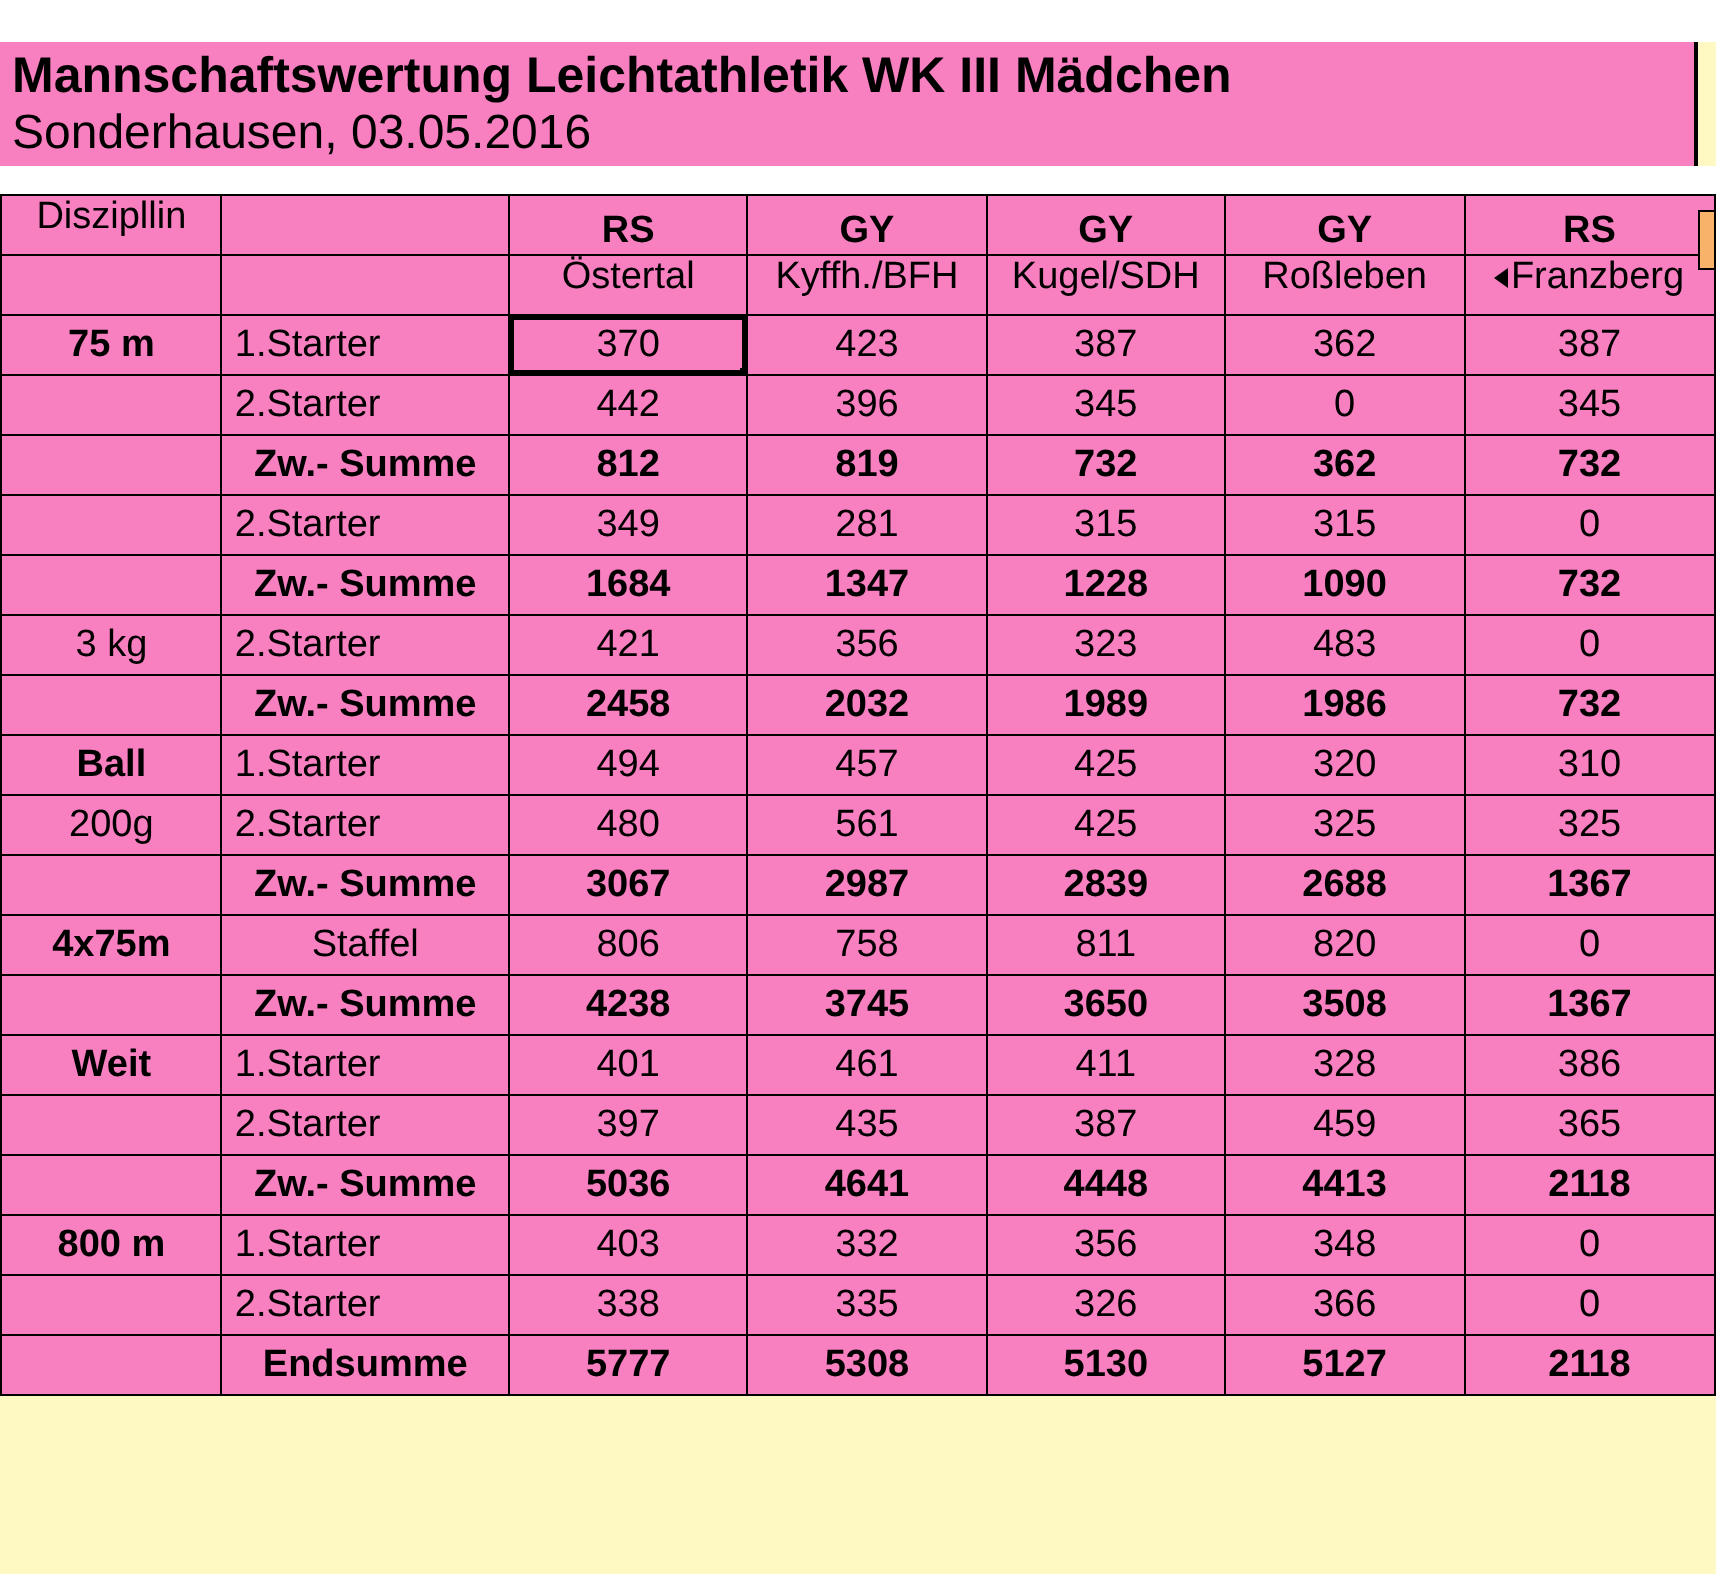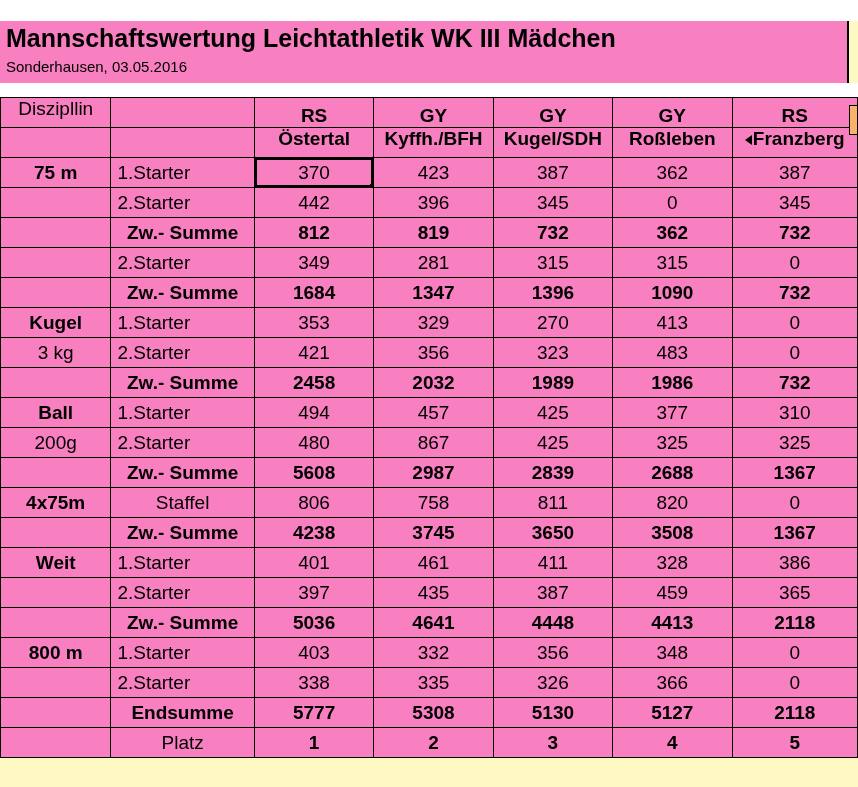--- a/index.html
+++ b/index.html
@@ -30,21 +30,21 @@
     border-right: 2px solid #000;
   }
   .title {
     font-size: 25px;
     font-weight: bold;
     color: #000;
     line-height: 31px;
     white-space: nowrap;
   }
   .subtitle {
-    font-size: 15px;
+    font-size: 24px;
     color: #000;
     line-height: 25px;
     white-space: nowrap;
   }
   .gap {
     height: 14px;
     background: #ffffff;
   }
 
   
@@ -81,21 +81,21 @@
     text-align: left;
     font-weight: normal;
     font-size: 21px;
     vertical-align: top;
     border-bottom: none;
   }
   th.hdr-blank {
     border-bottom: none;
   }
   td.hdr2 {
-    font-weight: bold;
+    font-weight: normal;
     font-size: 20px;
     vertical-align: top;
     border-top: none;
   }
   td.hdr2-left {
     border-top: none;
   }
 
   .bold { font-weight: bold; }
   .sum-label { font-weight: bold; text-align: left; }
@@ -219,32 +219,23 @@
           <td class="">281</td>
           <td class="">315</td>
           <td class="">315</td>
           <td class="">0</td>
         </tr>
         <tr>
           <td class="disz-main"></td>
           <td class="sum-label">Zw.- Summe</td>
           <td class="bold">1684</td>
           <td class="bold">1347</td>
-          <td class="bold">1396</td>
+          <td class="bold">1228</td>
           <td class="bold">1090</td>
           <td class="bold">732</td>
-        </tr>
-        <tr>
-          <td class="disz-main">Kugel</td>
-          <td class="c-role" style="text-align: left;">1.Starter</td>
-          <td class="">353</td>
-          <td class="">329</td>
-          <td class="">270</td>
-          <td class="">413</td>
-          <td class="">0</td>
         </tr>
         <tr>
           <td class="disz-sub">3 kg</td>
           <td class="c-role" style="text-align: left;">2.Starter</td>
           <td class="">421</td>
           <td class="">356</td>
           <td class="">323</td>
           <td class="">483</td>
           <td class="">0</td>
         </tr>
@@ -256,36 +247,36 @@
           <td class="bold">1989</td>
           <td class="bold">1986</td>
           <td class="bold">732</td>
         </tr>
         <tr>
           <td class="disz-main">Ball</td>
           <td class="c-role" style="text-align: left;">1.Starter</td>
           <td class="">494</td>
           <td class="">457</td>
           <td class="">425</td>
-          <td class="">377</td>
+          <td class="">320</td>
           <td class="">310</td>
         </tr>
         <tr>
           <td class="disz-sub">200g</td>
           <td class="c-role" style="text-align: left;">2.Starter</td>
           <td class="">480</td>
-          <td class="">867</td>
+          <td class="">561</td>
           <td class="">425</td>
           <td class="">325</td>
           <td class="">325</td>
         </tr>
         <tr>
           <td class="disz-main"></td>
           <td class="sum-label">Zw.- Summe</td>
-          <td class="bold">5608</td>
+          <td class="bold">3067</td>
           <td class="bold">2987</td>
           <td class="bold">2839</td>
           <td class="bold">2688</td>
           <td class="bold">1367</td>
         </tr>
         <tr>
           <td class="disz-main">4x75m</td>
           <td class="c-role" style="text-align: center;">Staffel</td>
           <td class="">806</td>
           <td class="">758</td>
@@ -349,26 +340,17 @@
         </tr>
         <tr>
           <td class="disz-main"></td>
           <td class="sum-label">Endsumme</td>
           <td class="bold">5777</td>
           <td class="bold">5308</td>
           <td class="bold">5130</td>
           <td class="bold">5127</td>
           <td class="bold">2118</td>
         </tr>
-        <tr class="lastrow">
-          <td class="disz-main"></td>
-          <td class="platz-label">Platz</td>
-          <td class="red bold">1</td>
-          <td class="red bold">2</td>
-          <td class="red bold">3</td>
-          <td class="red bold">4</td>
-          <td class="red bold">5</td>
-        </tr>
       </tbody>
   </table>
 
   <div class="edge-strip"></div>
 </div>
 
 </body></html>

